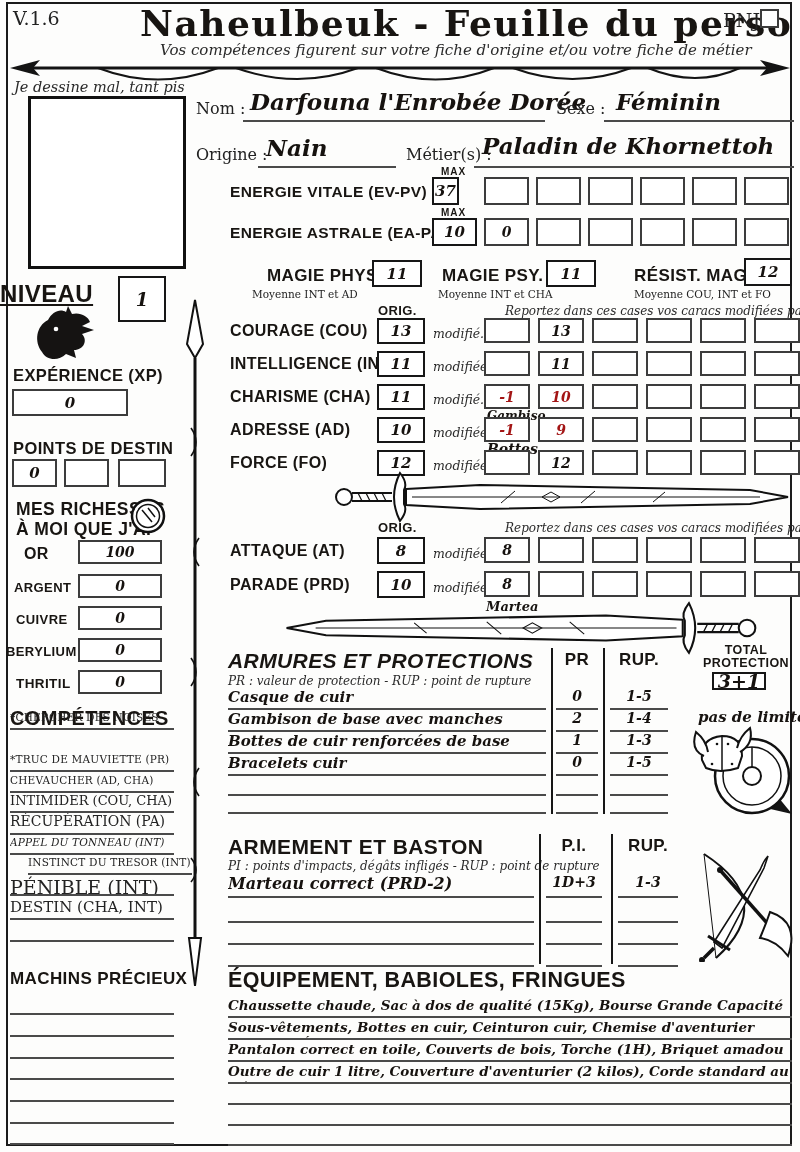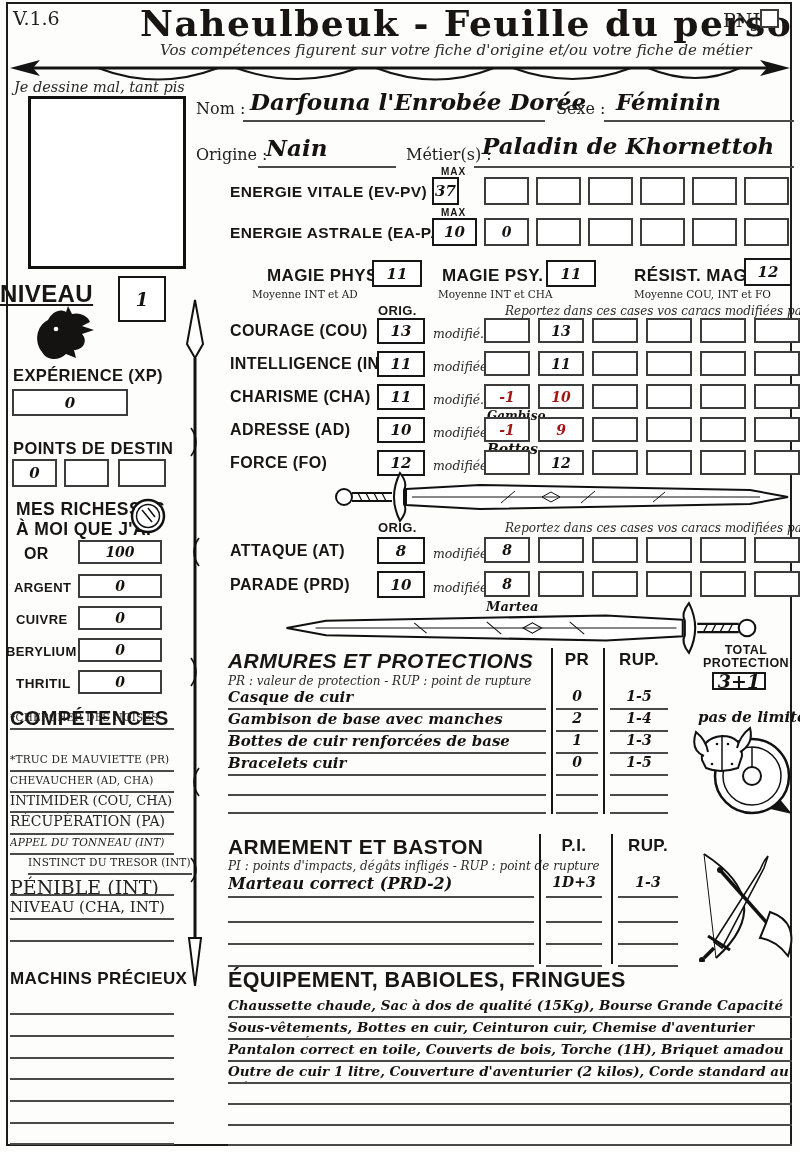--- a/index.html
+++ b/index.html
@@ -85,21 +85,21 @@
 
   <div class="abs cap" style="left:10px;top:707px;font-size:20px;">COMPÉTENCES</div>
   <div class="line cal" style="left:10px;top:711px;width:164px;height:19px;font-size:10.5px;letter-spacing:.2px;">*CHERCHER DES NOISES</div>
   <div class="line cal" style="left:10px;top:753px;width:164px;height:19px;font-size:10.5px;letter-spacing:.2px;">*TRUC DE MAUVIETTE (PR)</div>
   <div class="line cal" style="left:10px;top:774px;width:164px;height:19px;font-size:10.5px;letter-spacing:.2px;">CHEVAUCHER (AD, CHA)</div>
   <div class="line cal" style="left:10px;top:793px;width:164px;height:20px;font-size:13px;">INTIMIDER (COU, CHA)</div>
   <div class="line cal" style="left:10px;top:813px;width:164px;height:22px;font-size:14px;">RÉCUPÉRATION (PA)</div>
   <div class="line cal" style="left:10px;top:836px;width:164px;height:19px;font-size:10.5px;letter-spacing:.2px;font-style:italic;">APPEL DU TONNEAU (INT)</div>
   <div class="line cal" style="left:28px;top:856px;width:164px;height:19px;font-size:10.5px;letter-spacing:.2px;">INSTINCT DU TRESOR (INT)</div>
   <div class="line cal" style="left:10px;top:876px;width:164px;height:20px;font-size:19px;">PÉNIBLE (INT)</div>
-  <div class="line cal" style="left:10px;top:898px;width:164px;height:22px;font-size:15px;">NIVEAU (CHA, INT)</div>
+  <div class="line cal" style="left:10px;top:898px;width:164px;height:22px;font-size:15px;">DESTIN (CHA, INT)</div>
   <div class="line" style="left:10px;top:922px;width:164px;height:20px;"></div>
 
   <div class="abs cap" style="left:10px;top:969px;font-size:17px;">MACHINS PRÉCIEUX</div>
   <div class="line" style="left:10px;top:995px;width:164px;height:20px;"></div>
   <div class="line" style="left:10px;top:1017px;width:164px;height:20px;"></div>
   <div class="line" style="left:10px;top:1039px;width:164px;height:20px;"></div>
   <div class="line" style="left:10px;top:1060px;width:164px;height:20px;"></div>
   <div class="line" style="left:10px;top:1082px;width:164px;height:20px;"></div>
   <div class="line" style="left:10px;top:1104px;width:164px;height:20px;"></div>
   <div class="line" style="left:10px;top:1125px;width:164px;height:20px;"></div>

